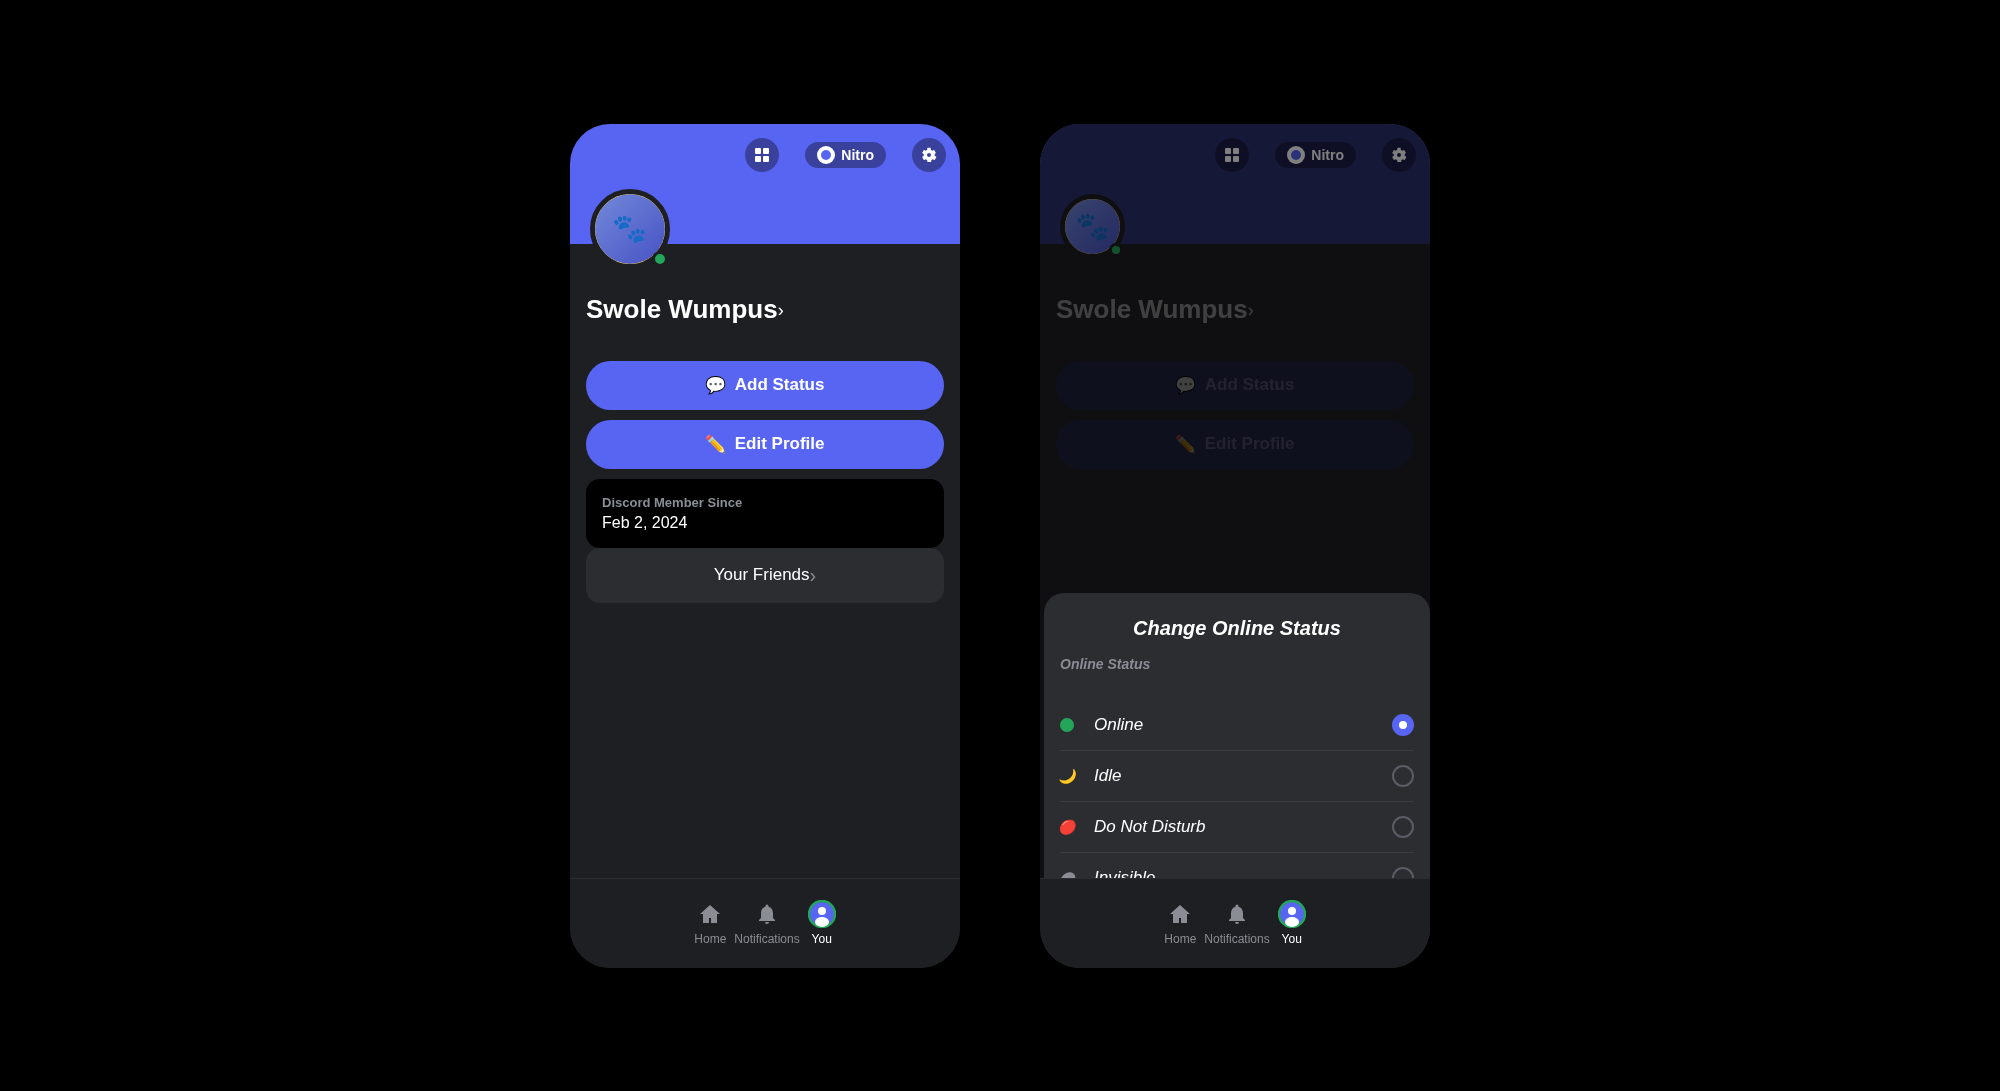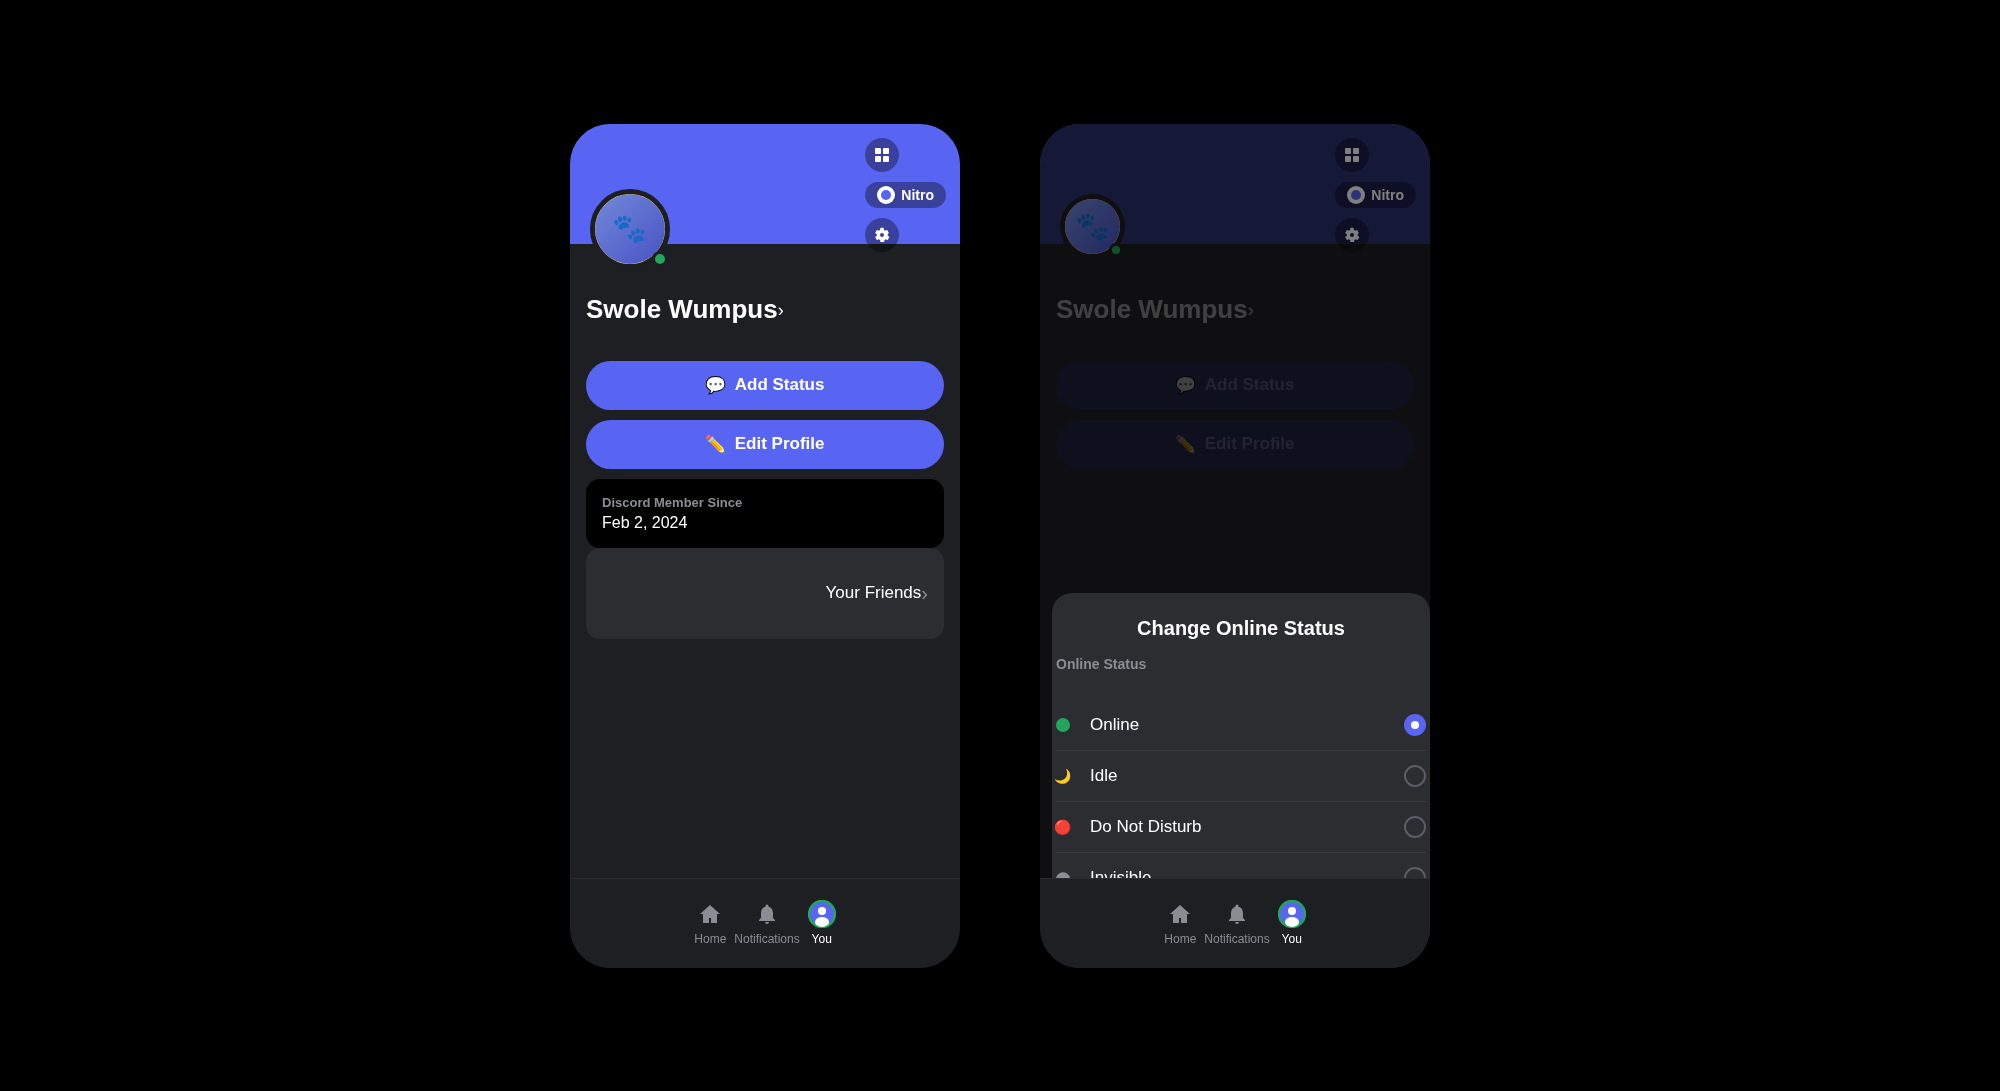--- a/index.html
+++ b/index.html
@@ -34,22 +34,22 @@
       position: relative;
       flex-shrink: 0;
     }
 
     
     .top-bar {
       position: absolute;
       top: 14px;
       right: 14px;
       display: flex;
-      gap: 10px;
-      flex-direction: column;
+      align-items: center;
+      gap: 26px;
     }
 
     .top-bar-icon {
       width: 34px;
       height: 34px;
       background: rgba(0,0,0,0.35);
       border-radius: 50%;
       display: flex;
       align-items: center;
       justify-content: center;
@@ -184,24 +184,24 @@
     .info-value {
       font-size: 16px;
       color: #fff;
       font-weight: 400;
     }
 
     
     .friends-card {
       background: #2b2d31;
       border-radius: 14px;
-      padding: 34px 16px;
-      display: flex;
-      align-items: center;
-      justify-content: flex-end;
+      padding: 16px 16px;
+      display: flex;
+      align-items: center;
+      justify-content: center;
       cursor: pointer;
     }
 
     .friends-label {
       font-size: 17px;
       color: #fff;
       font-weight: 500;
     }
 
     .chevron-right {
@@ -258,26 +258,27 @@
 
     
     .phone-frame.with-modal .profile-banner {
       background: #2c3070;
     }
 
     
     .status-modal {
       position: absolute;
       bottom: 0;
-      left: 12px;
+      left: 4px;
       right: 0;
       background: #2b2d31;
       border-radius: 20px 20px 0 0;
-      padding: 24px 4px;
+      padding: 24px 16px;
       z-index: 20;
+      font-style: italic;
     }
 
     .modal-title {
       font-size: 20px;
       font-weight: 800;
       color: #fff;
       text-align: center;
       margin-bottom: 16px;
     }
 

